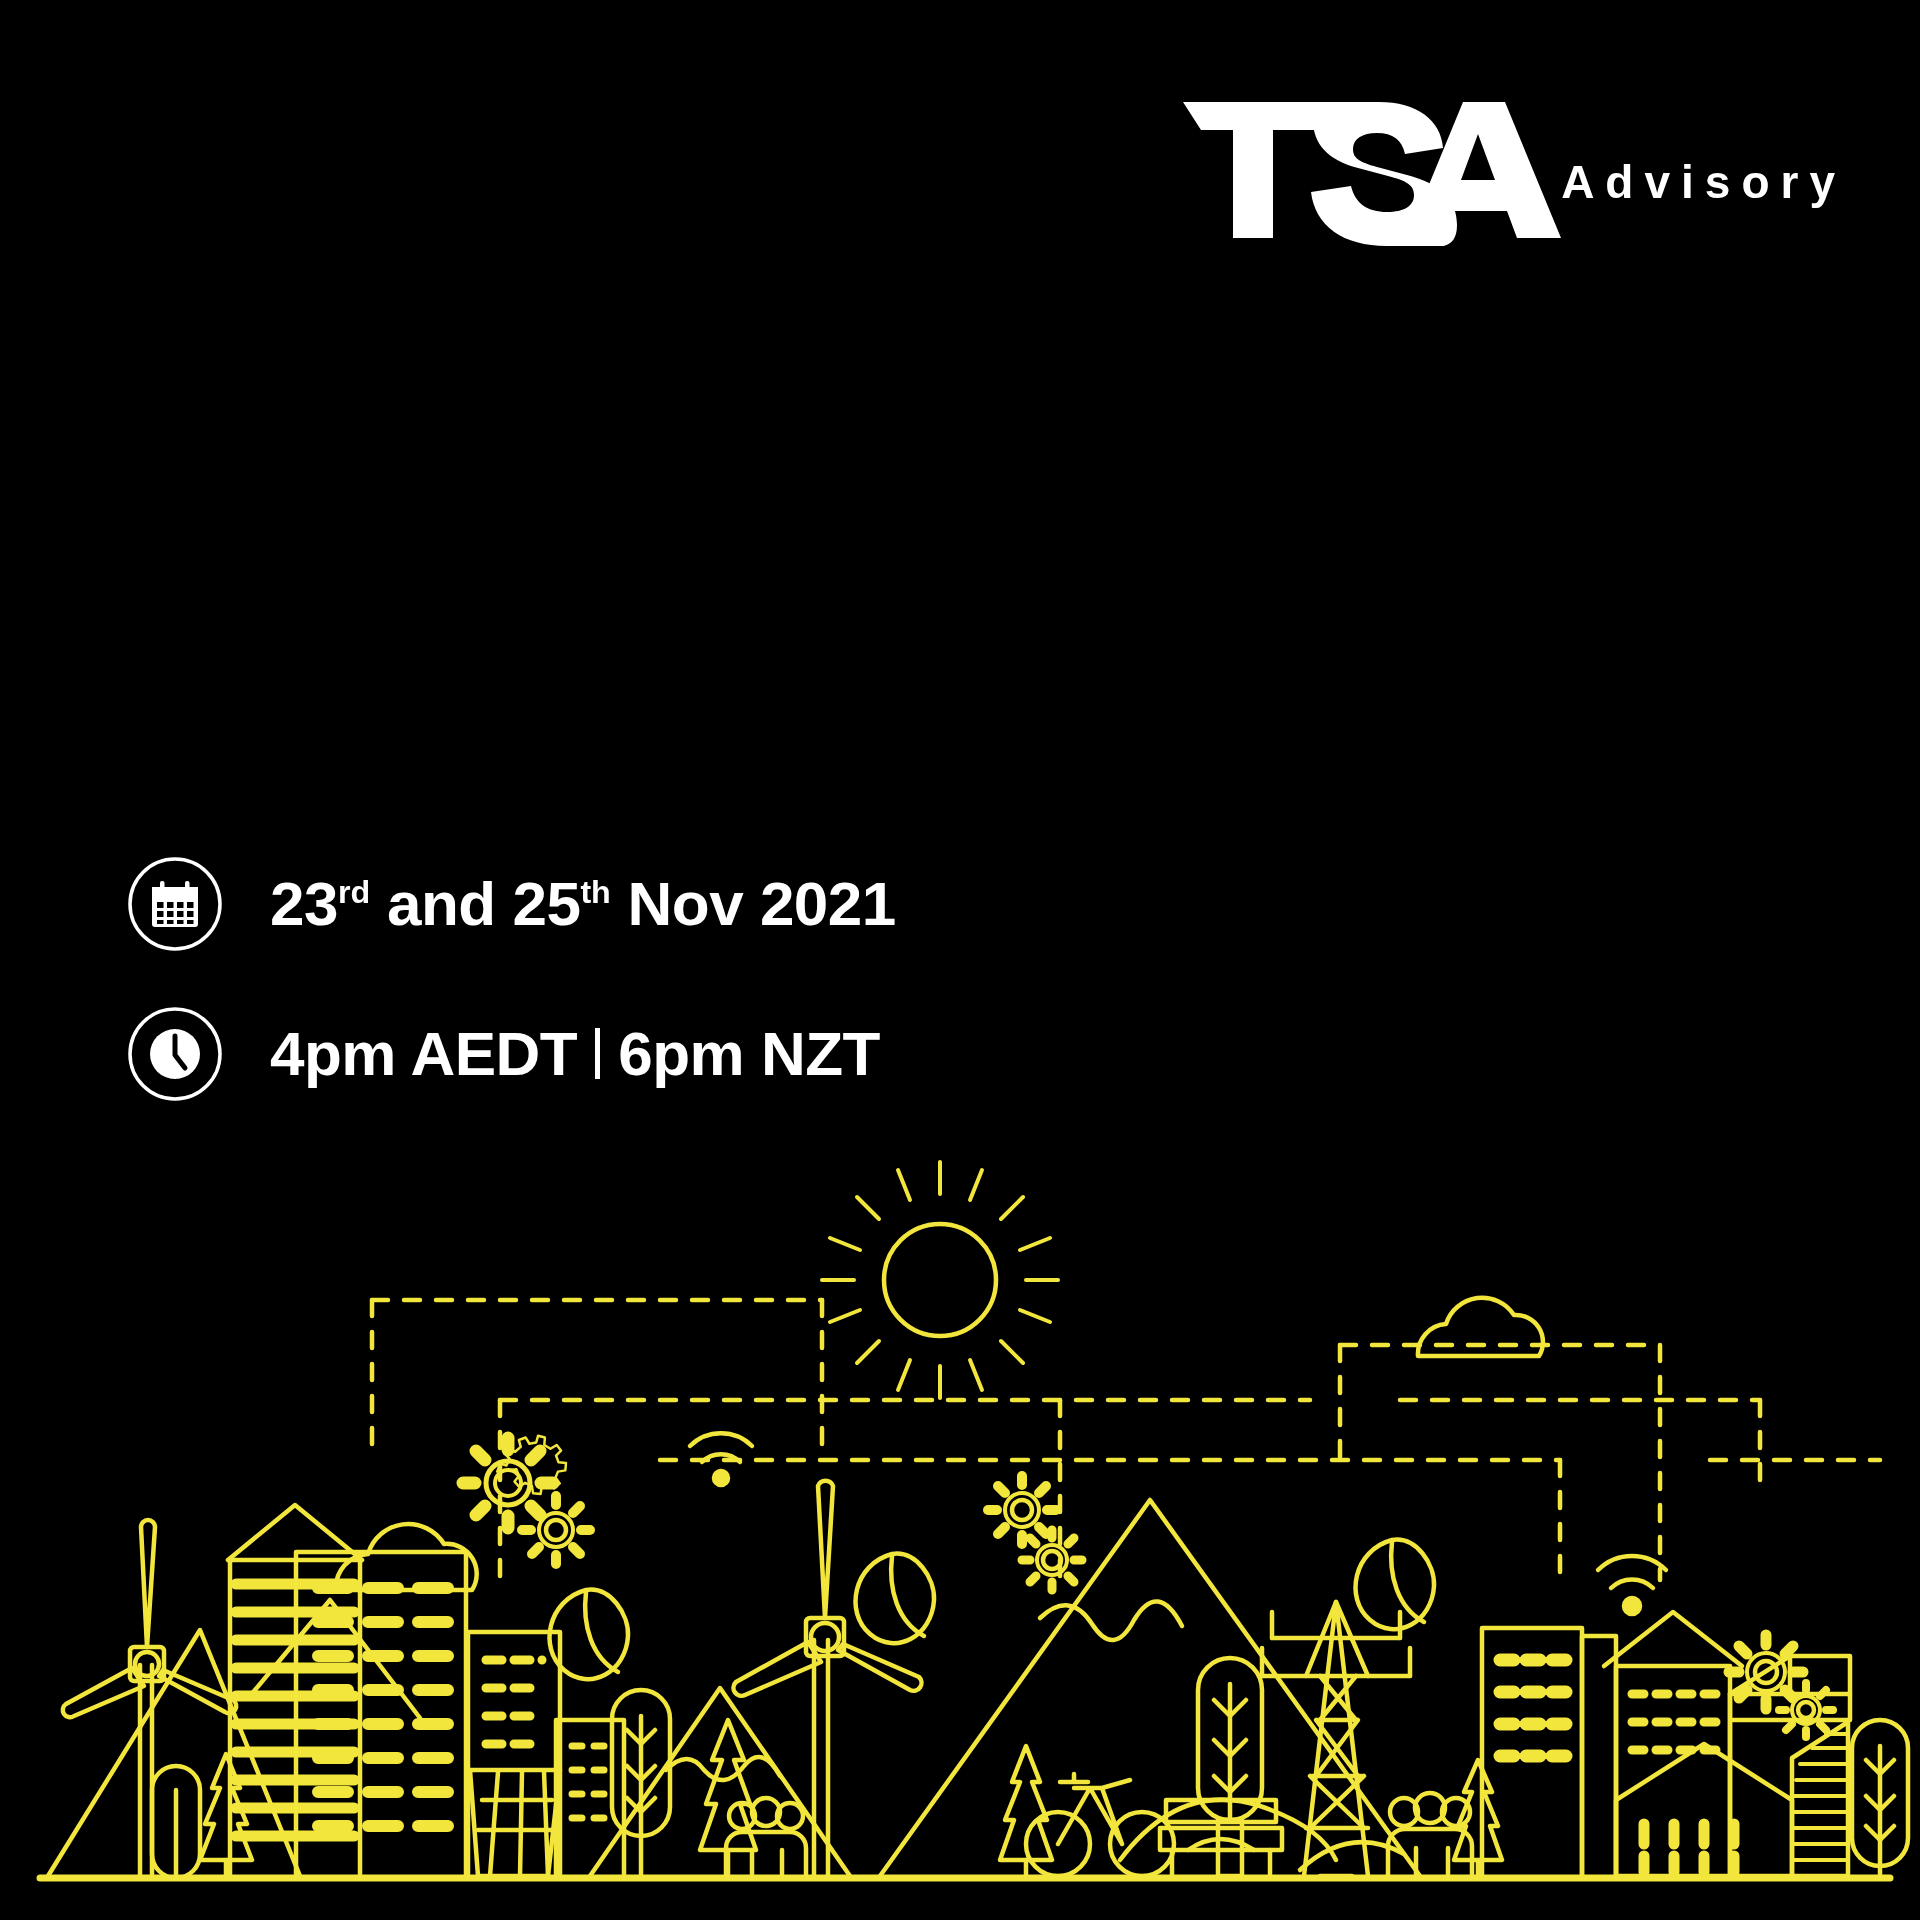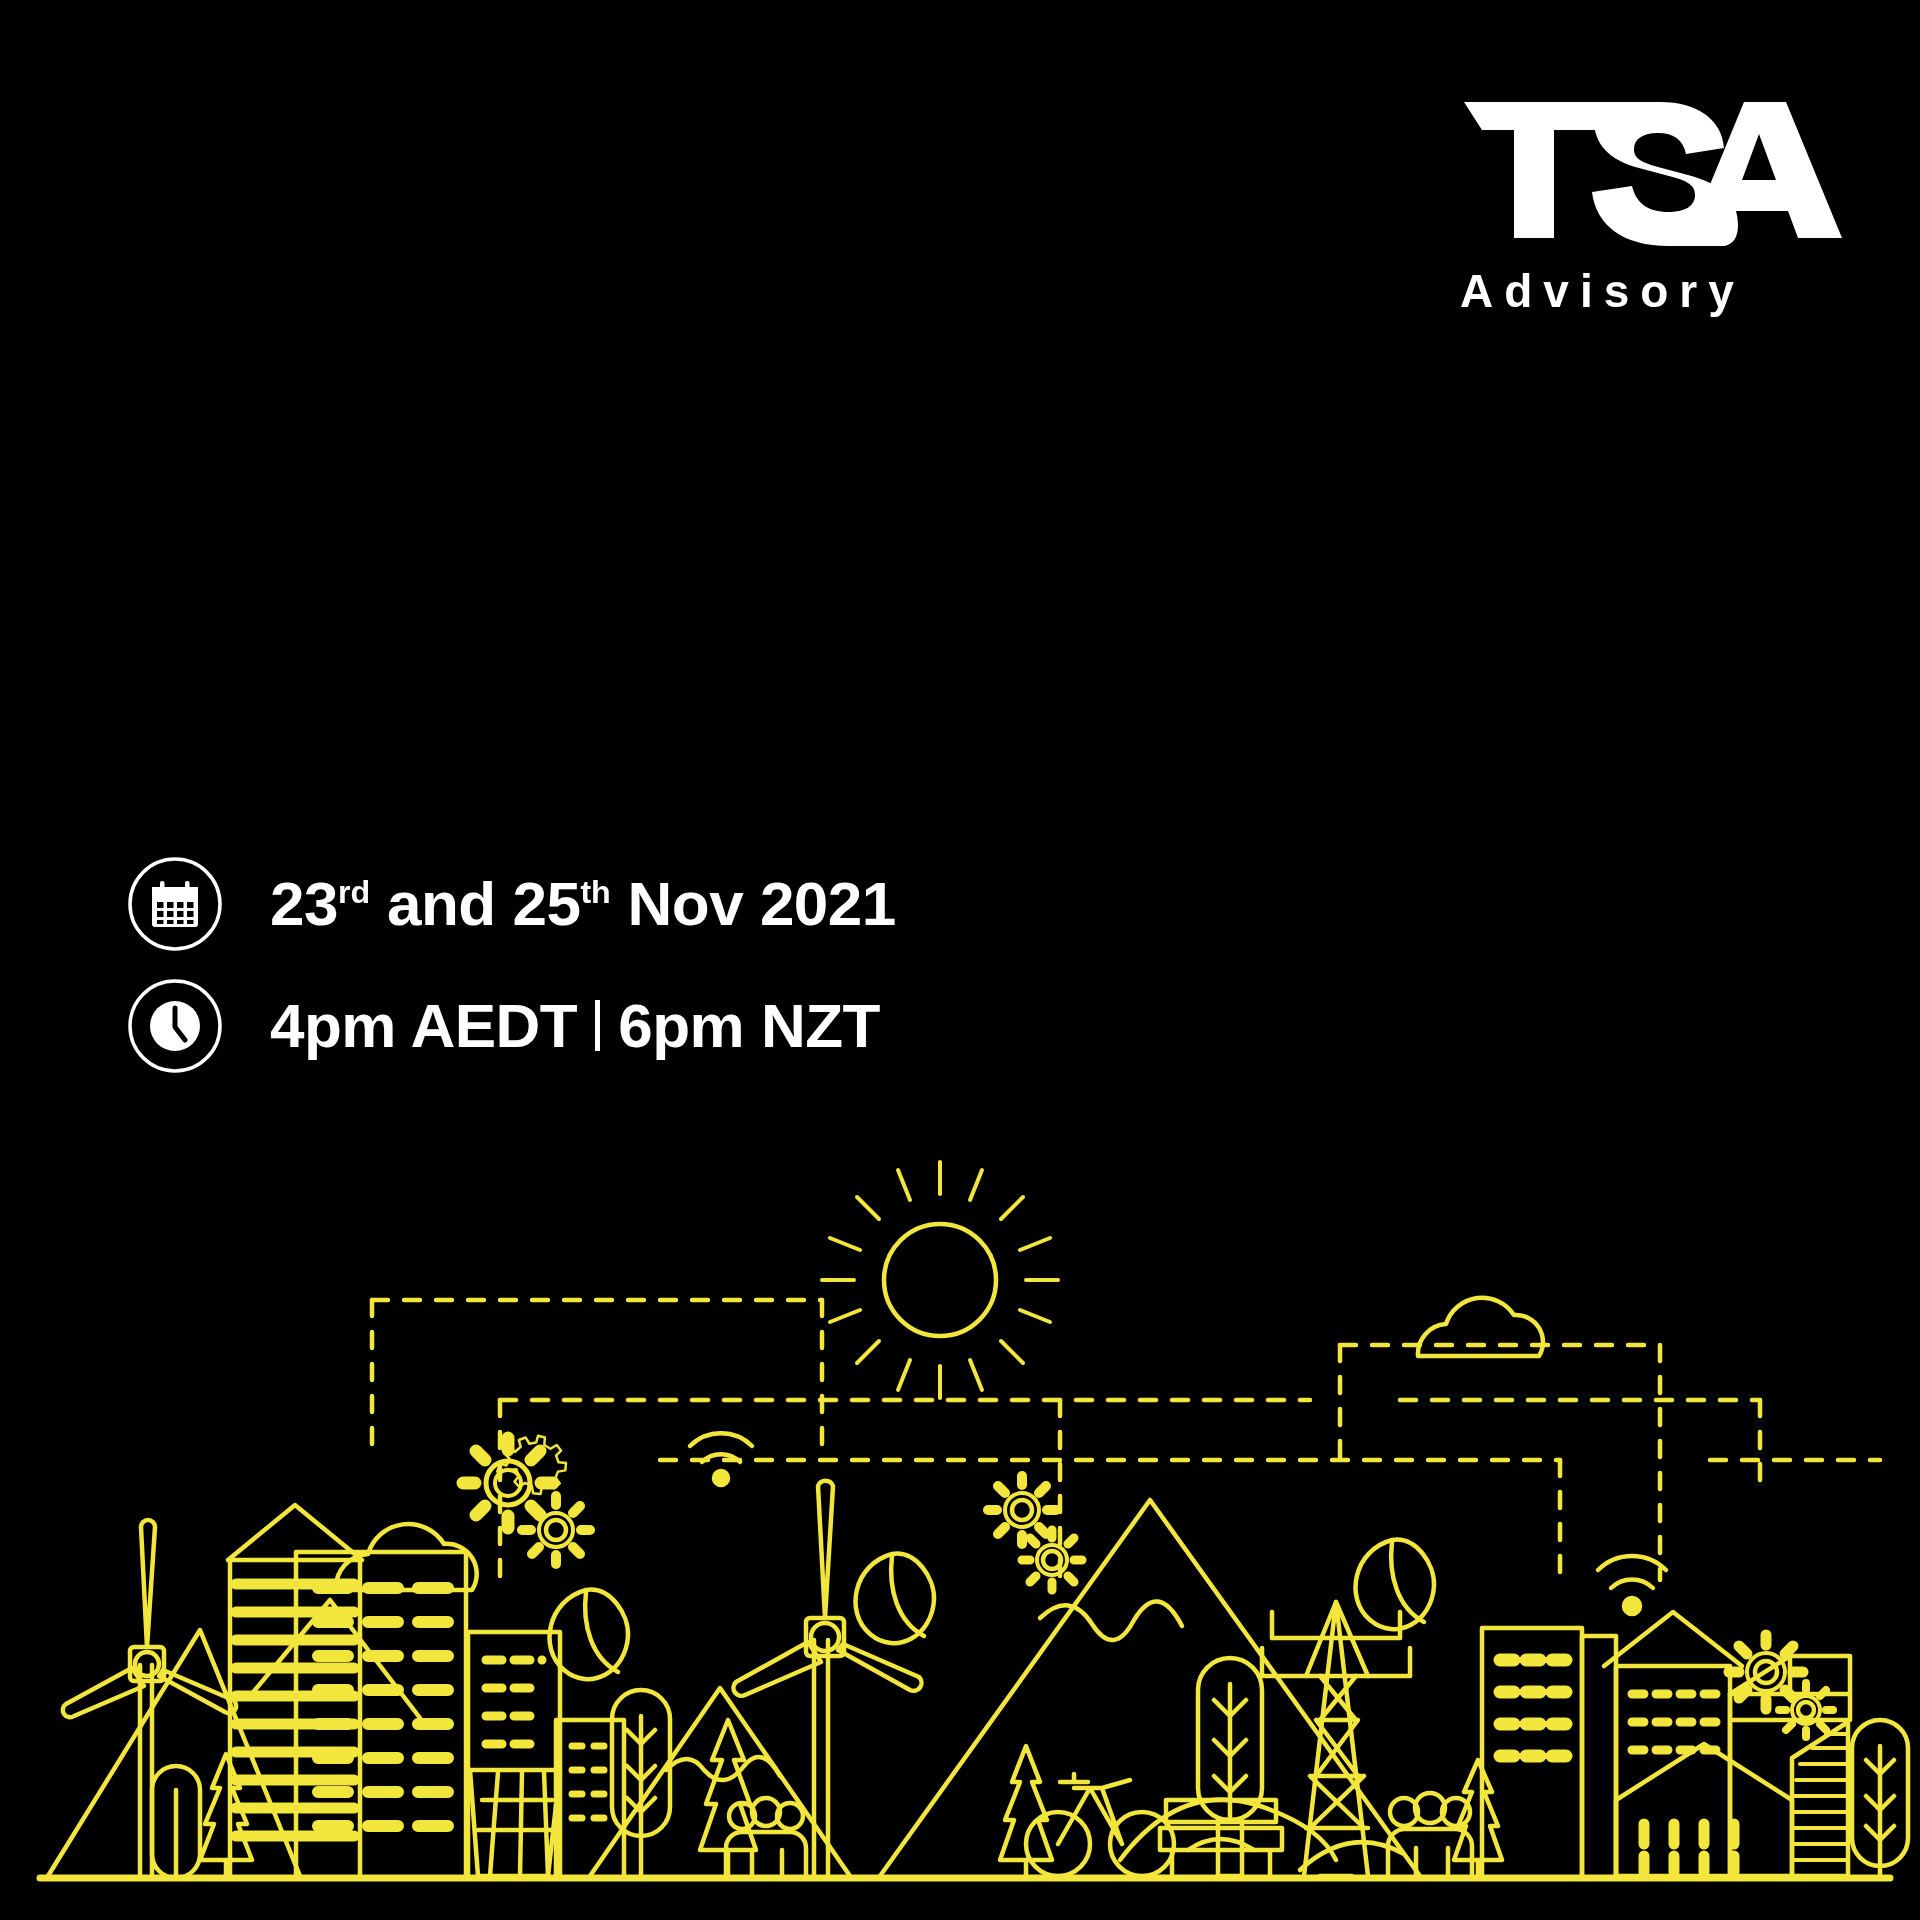--- a/index.html
+++ b/index.html
@@ -5,22 +5,22 @@
   html,body{margin:0;padding:0;background:#000;}
   body{
     width:1920px;height:1920px;overflow:hidden;position:relative;
     font-family:"Liberation Sans", sans-serif;
     background:#000000;
   }
   .canvas{position:absolute;inset:0;width:1920px;height:1920px;}
 
   
   .logo-block{
-    position:absolute; right:78px; top:96px;
-    display:flex; flex-direction:column; align-items:flex-start;
+    position:absolute; right:72px; top:96px;
+    display:flex; flex-direction:row; align-items:center;
   }
   .logo-mark{ display:block; }
   .logo-sub{
     color:#ffffff;
     font-size:46px;
     font-weight:700;
     letter-spacing:11px;
     margin-top:22px;
     margin-right:2px;
     line-height:1;
@@ -34,21 +34,21 @@
     font-weight:700;
     line-height:1.16;
     letter-spacing:-1.5px;
     max-width:1460px;
   }
   .headline .ln{display:block;white-space:nowrap;}
 
   
   .info{
     position:absolute; left:126px; top:855px;
-    display:flex; flex-direction:column; gap:24px;
+    display:flex; flex-direction:column; gap:52px;
   }
   .info-row{
     display:flex; align-items:center; gap:46px;
   }
   .ic{
     width:98px;height:98px;flex:0 0 98px;
     display:flex;align-items:center;justify-content:center;
   }
   .info-text{
     color:#ffffff;

